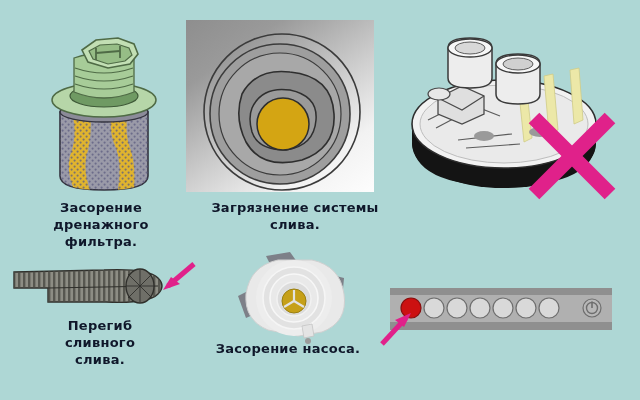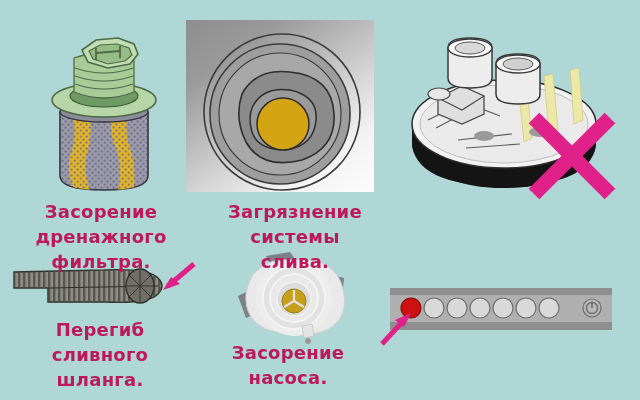--- a/index.html
+++ b/index.html
@@ -26,25 +26,25 @@
     color: rgba(222, 244, 243, 0.62);
     white-space: nowrap;
     z-index: 40;
     pointer-events: none;
   }
 
   
   .caption {
     position: absolute;
     text-align: center;
-    color: #be185d;
+    color: #0f172a;
     font-family: "DejaVu Sans", sans-serif;
-    font-size: 18px;
+    font-size: 13px;
     font-weight: 700;
-    line-height: 25px;
+    line-height: 17px;
     letter-spacing: 0.25px;
     z-index: 30;
     white-space: pre-line;
   }
 
   .cap-filter  { left: 6px;   top: 199px; width: 190px; }
   .cap-drain   { left: 190px; top: 199px; width: 210px; }
   .cap-sensor  { left: 398px; top: 199px; width: 240px; }
   .cap-hose    { left: 10px;  top: 317px; width: 180px; }
   .cap-pump    { left: 198px; top: 340px; width: 180px; }
@@ -246,16 +246,16 @@
     </svg>
   </div>
 
   <div class="caption cap-filter">Засорение
 дренажного
 фильтра.</div>
   <div class="caption cap-drain">Загрязнение системы
 слива.</div>
   <div class="caption cap-hose">Перегиб
 сливного
-шланга.</div>
+слива.</div>
   <div class="caption cap-pump">Засорение насоса.</div>
 
 </div>
 
 </body></html>

